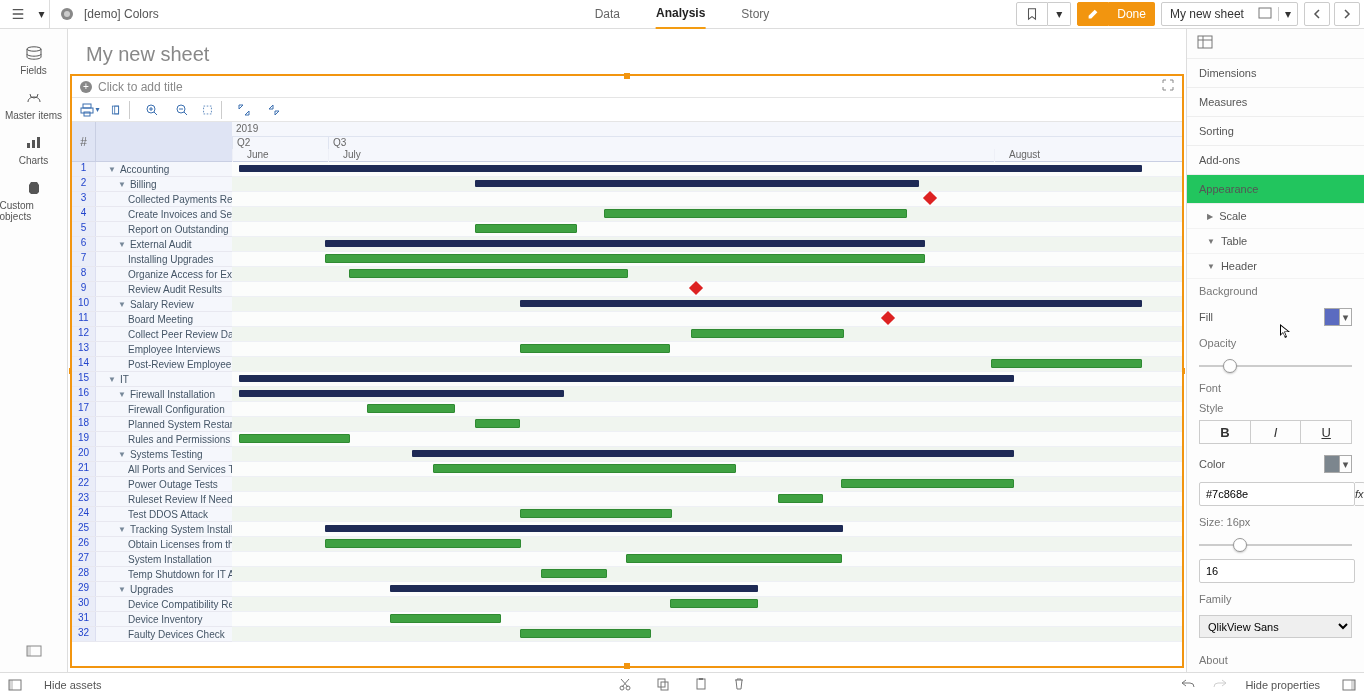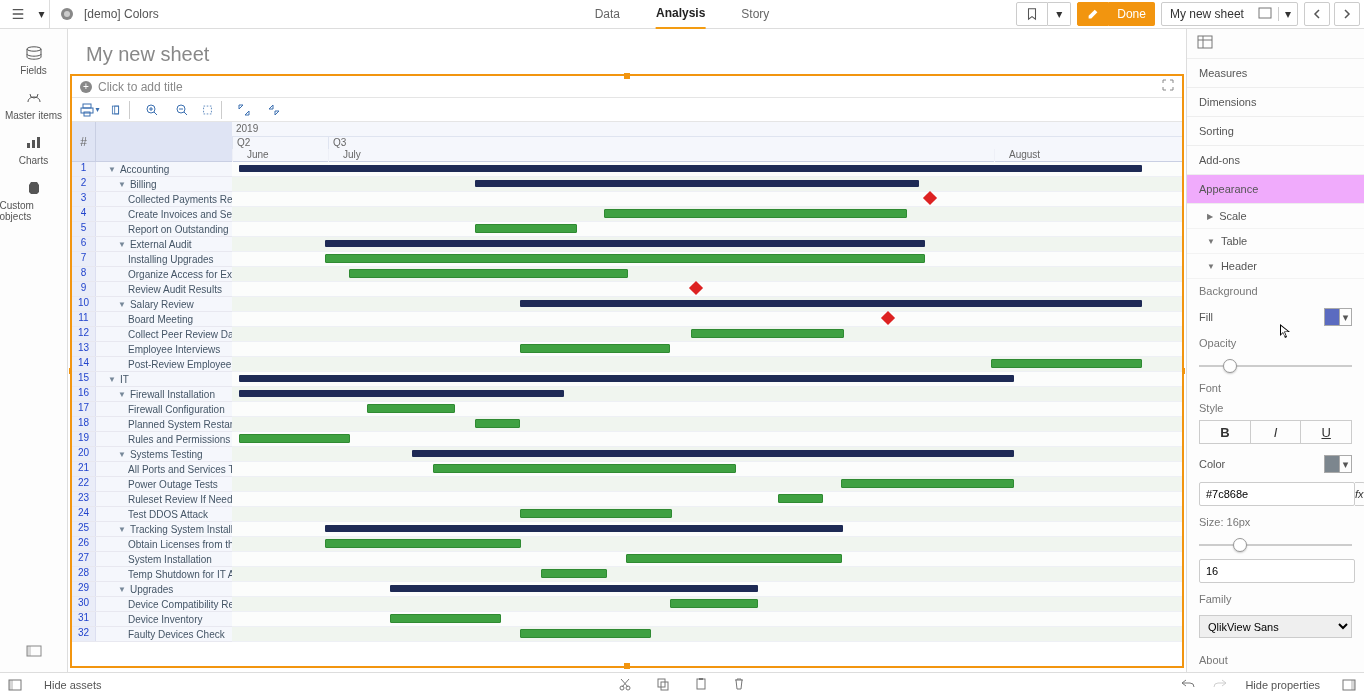--- a/index.html
+++ b/index.html
@@ -66,21 +66,21 @@
 .gR{ flex:1; position:relative; border-bottom:1px solid #eef0f5;}
 .bar{ position:absolute; top:2px; height:9px; border-radius:1px;}
 .bar.sum{ background:#1e2a55; height:7px; top:3px;}
 .bar.task{ background:#3fa142; border:1px solid #2f8a32;}
 .milestone{ position:absolute; top:1px; width:10px; height:10px; background:#d22; transform:rotate(45deg);}
 
 
 .rightpanel{ position:absolute; right:0; top:29px; bottom:24px; width:178px; border-left:1px solid #ddd; background:#fdfdfd; display:flex; flex-direction:column; overflow-y:auto;}
 .rp-icon{ padding:6px 10px; border-bottom:1px solid #eee;}
 .rp-section{ padding:8px 12px; font-size:11px; color:#555; border-bottom:1px solid #eee; cursor:pointer; display:flex; align-items:center; justify-content:space-between;}
-.rp-section.active{background:#f0abfc;}
+.rp-section.active{background:#22c55e;}
 .rp-sub{ padding:6px 12px 6px 20px; font-size:11px; color:#555; border-bottom:1px solid #f3f3f3; display:flex; align-items:center;}
 .rp-sub .tr{margin-right:6px; font-size:8px; color:#777;}
 .rp-group{ padding:6px 12px; font-size:11px; color:#777;}
 .rp-row{ padding:5px 12px; font-size:11px; color:#555; display:flex; align-items:center; justify-content:space-between;}
 .colorswatch{ width:28px; height:18px; border:1px solid #aaa; display:flex;}
 .colorswatch .c{flex:1;}
 .colorswatch .car{width:12px; border-left:1px solid #aaa; display:flex; align-items:center; justify-content:center;}
 .stylebtns{ display:flex; width:100%; margin:0 12px;}
 .stylebtns .sb{ flex:1; border:1px solid #ccc; height:24px; display:flex; align-items:center; justify-content:center; font-size:13px; cursor:pointer;}
 .stylebtns .sb+.sb{border-left:0;}
@@ -652,24 +652,24 @@
     </div>
   </div>
 </div>
 
 <div class="rightpanel">
   <div class="rp-icon"><svg width="16" height="14" viewBox="0 0 16 14">
         <rect x="1" y="1" width="14" height="12" fill="none" stroke="#777"></rect>
         <path d="M1 5h14M6 1v12" stroke="#777"></path>
       </svg></div>
   <div class="rp-section">
+      <span>Dimensions</span>
+    </div>
+  <div class="rp-section">
       <span>Measures</span>
-    </div>
-  <div class="rp-section">
-      <span>Dimensions</span>
     </div>
   <div class="rp-section">
       <span>Sorting</span>
     </div>
   <div class="rp-section">
       <span>Add-ons</span>
     </div>
   <div class="rp-section active">
       <span>Appearance</span>
     </div>

